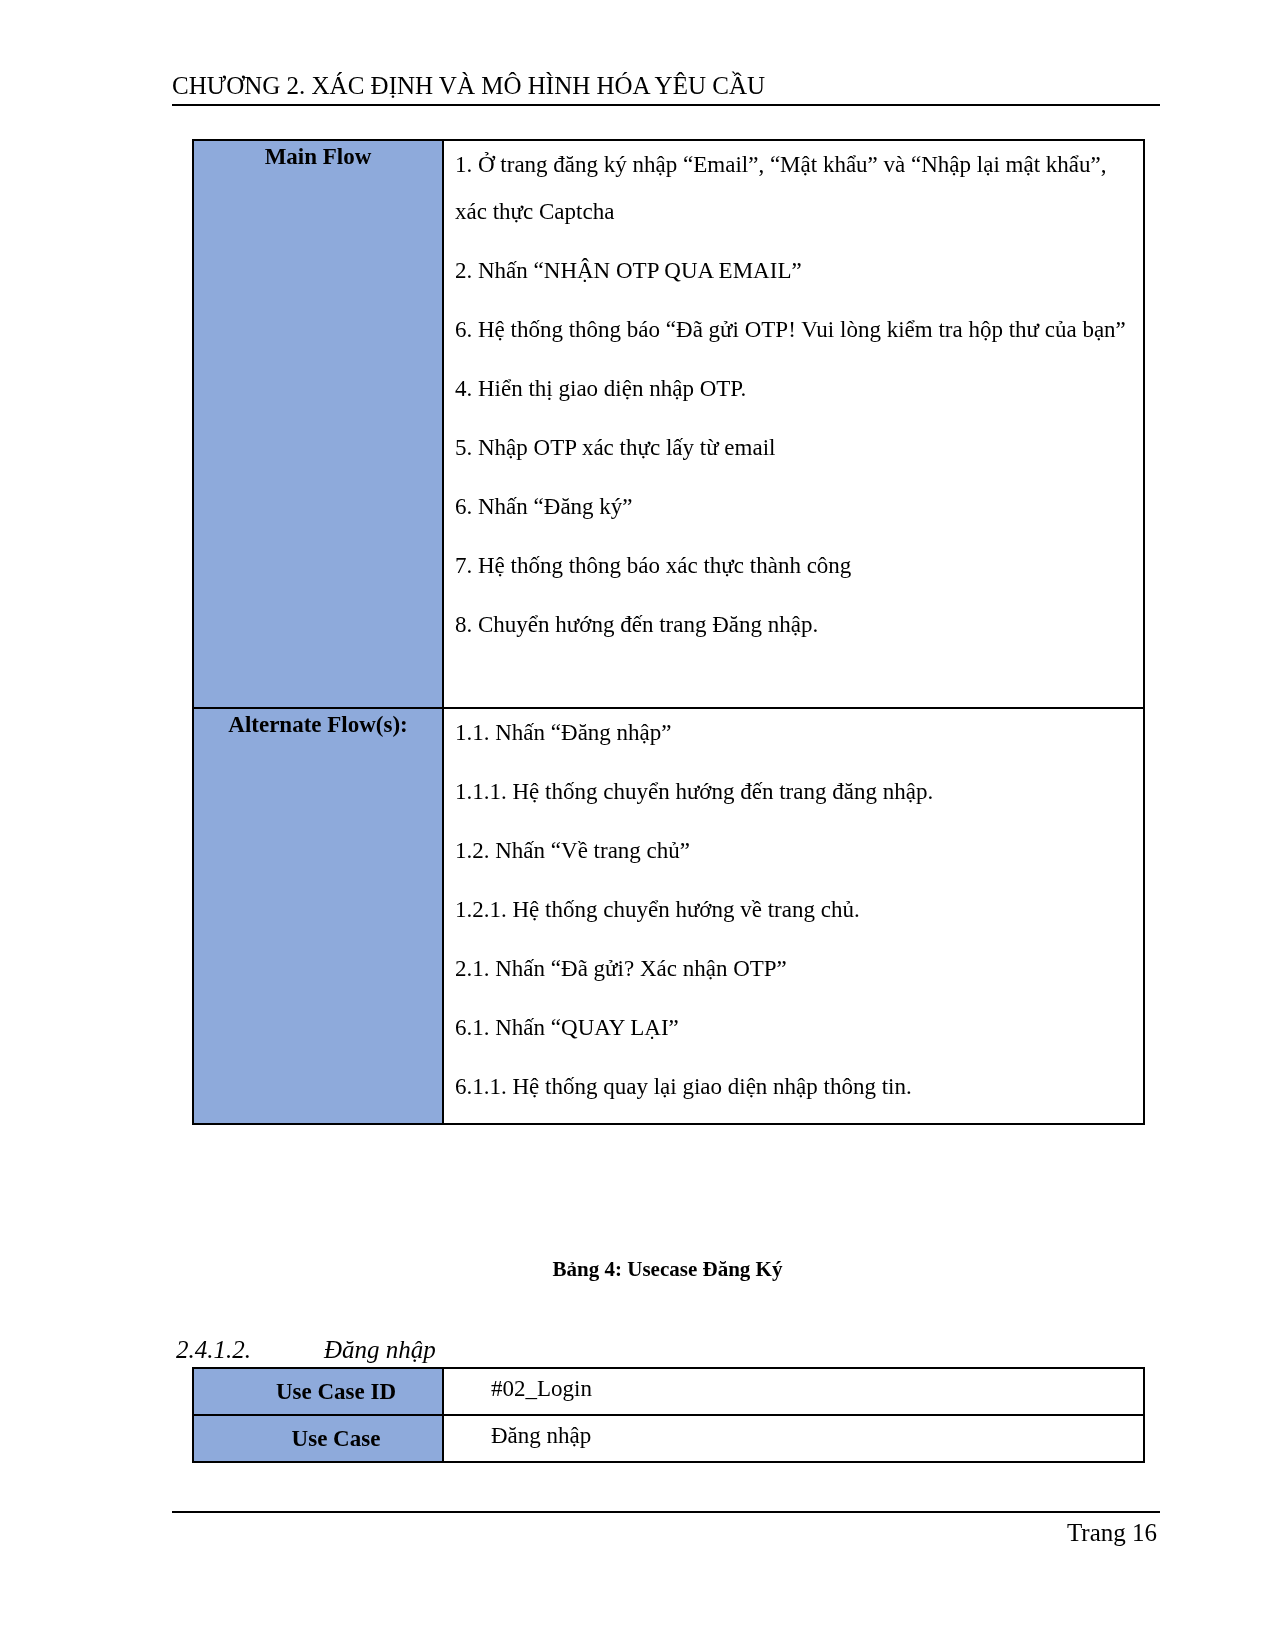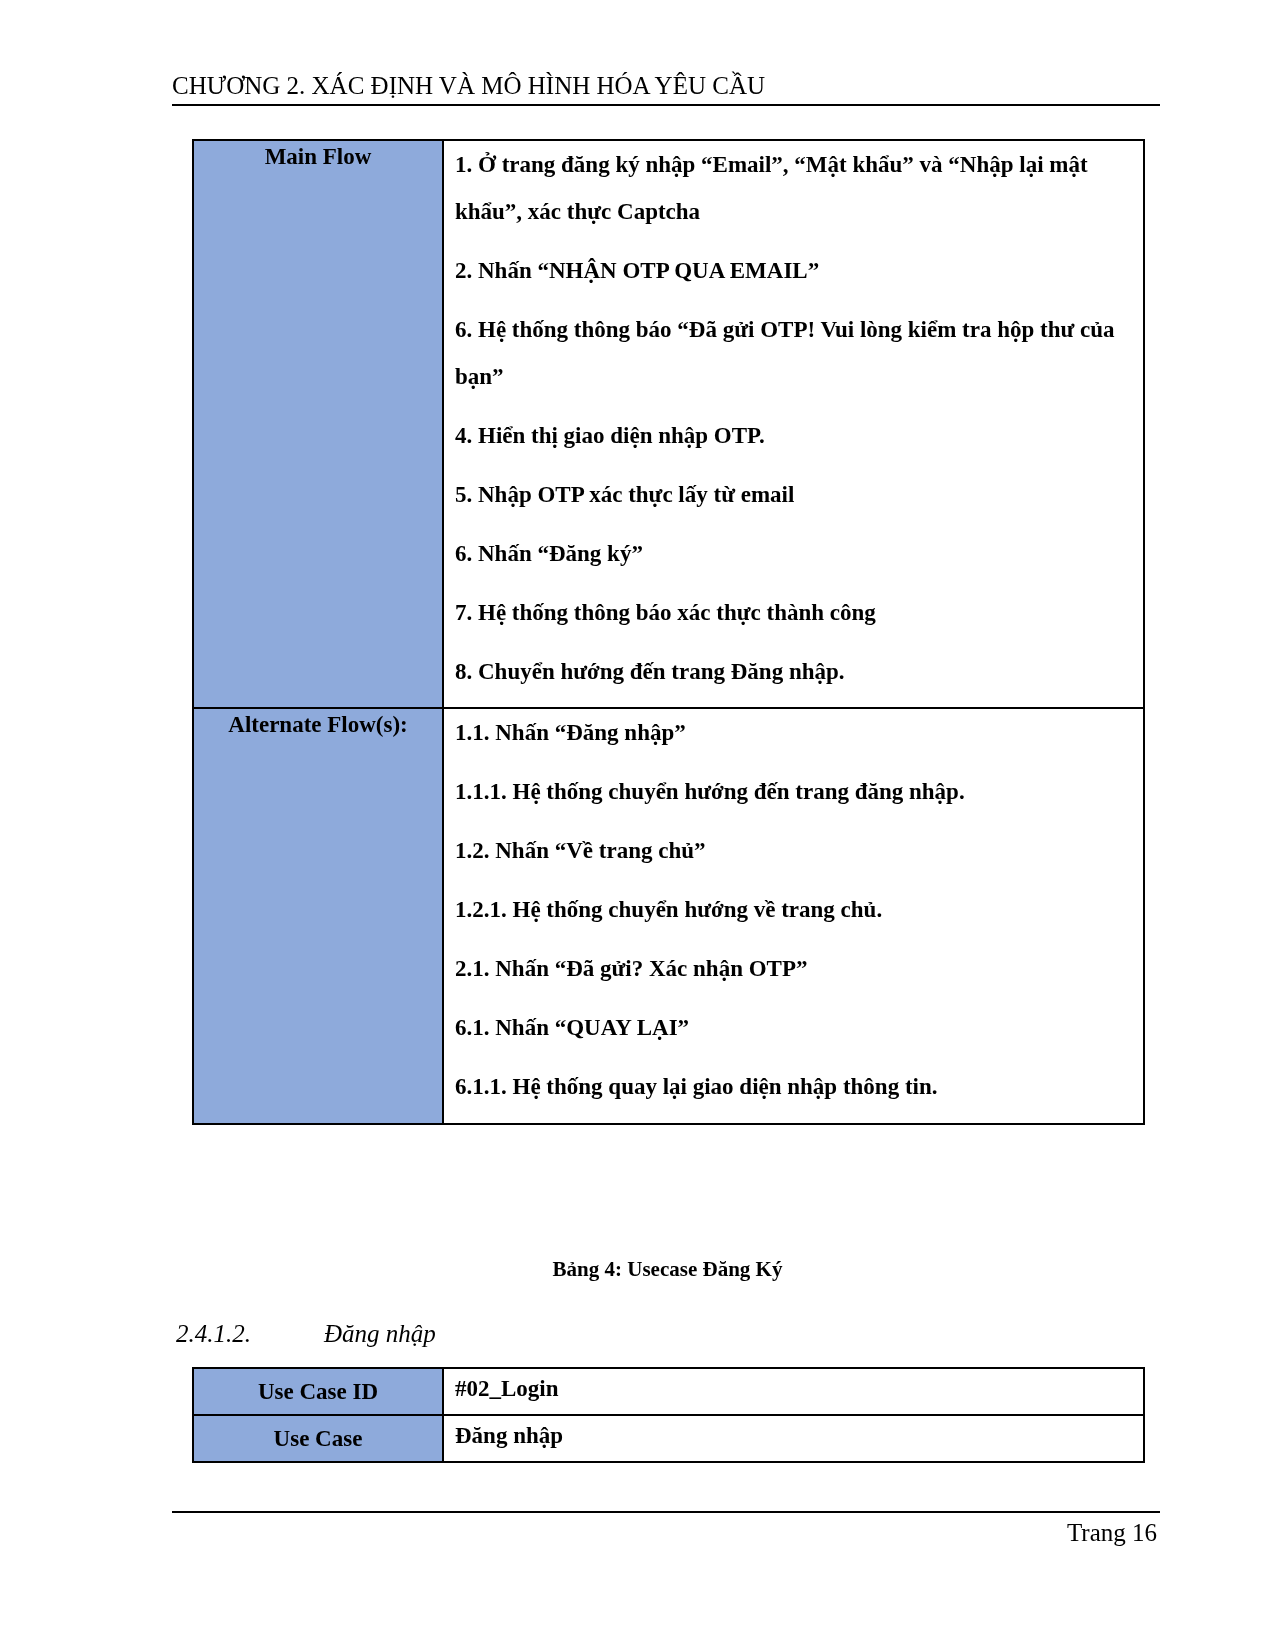--- a/index.html
+++ b/index.html
@@ -5,41 +5,41 @@
   html, body { margin: 0; padding: 0; background: #ffffff; }
   body { width: 1275px; height: 1650px; position: relative; overflow: hidden;
          font-family: "Liberation Serif", "DejaVu Serif", serif; color: #000; }
   .header-text { position: absolute; left: 172px; top: 72px; font-size: 25px; letter-spacing: 0px; white-space: nowrap; }
   .header-rule { position: absolute; left: 172px; top: 104px; width: 988px; height: 2px; background: #000; }
 
   table.uc { position: absolute; border-collapse: collapse; table-layout: fixed; }
   table.uc td { border: 2px solid #000; vertical-align: top; padding: 0; }
   td.label { background: #8eaadb; text-align: center; font-weight: bold; font-size: 23px; margin-top: 25px; }
   td.label .lbl { display: block; padding-top: 3px; }
-  td.content { font-size: 23px; padding-left: 11px !important; font-weight: bold; }
+  td.content { font-size: 23px; padding-left: 11px !important; }
   .step { display: block; line-height: 47px; height: 59px; }
   .step.wrap { height: auto; line-height: 47px; padding-bottom: 12px; }
 
   #t1 { left: 192px; top: 139px; width: 951px; }
   #t1 col.c1 { width: 250px; }
   #t1 col.c2 { width: 701px; }
   #row-main td { height: 566px; }
   #row-alt td { height: 414px; }
   #row-exc td { height: 116px; }
 
   .caption { position: absolute; left: 0; width: 1335px; top: 1257px; text-align: center;
              font-weight: bold; font-size: 21px; }
   .section { position: absolute; left: 176px; top: 1320px; font-style: italic; font-size: 25px; white-space: nowrap; }
-  .section .num { display: inline-block; width: 148px; }
+  .section .num { display: inline-block; width: 148px; margin-top: 16px; }
 
   #t2 { left: 192px; top: 1367px; width: 951px; }
   #t2 col.c1 { width: 250px; }
   #t2 col.c2 { width: 701px; }
   #t2 td { height: 45px; }
-  #t2 td.label .lbl, #t2 td.content span { line-height: 40px; }
+  #t2 td.label .lbl, #t2 td.content span { line-height: 40px; padding-left: 36px; }
 
   .footer-rule { position: absolute; left: 172px; top: 1511px; width: 988px; height: 2px; background: #000; }
   .page-num { position: absolute; right: 118px; top: 1519px; font-size: 25px; white-space: nowrap; }
 </style>
 </head>
 <body>
 
 <div class="header-text">CHƯƠNG 2. XÁC ĐỊNH VÀ MÔ HÌNH HÓA YÊU CẦU</div>
 <div class="header-rule"></div>
 

